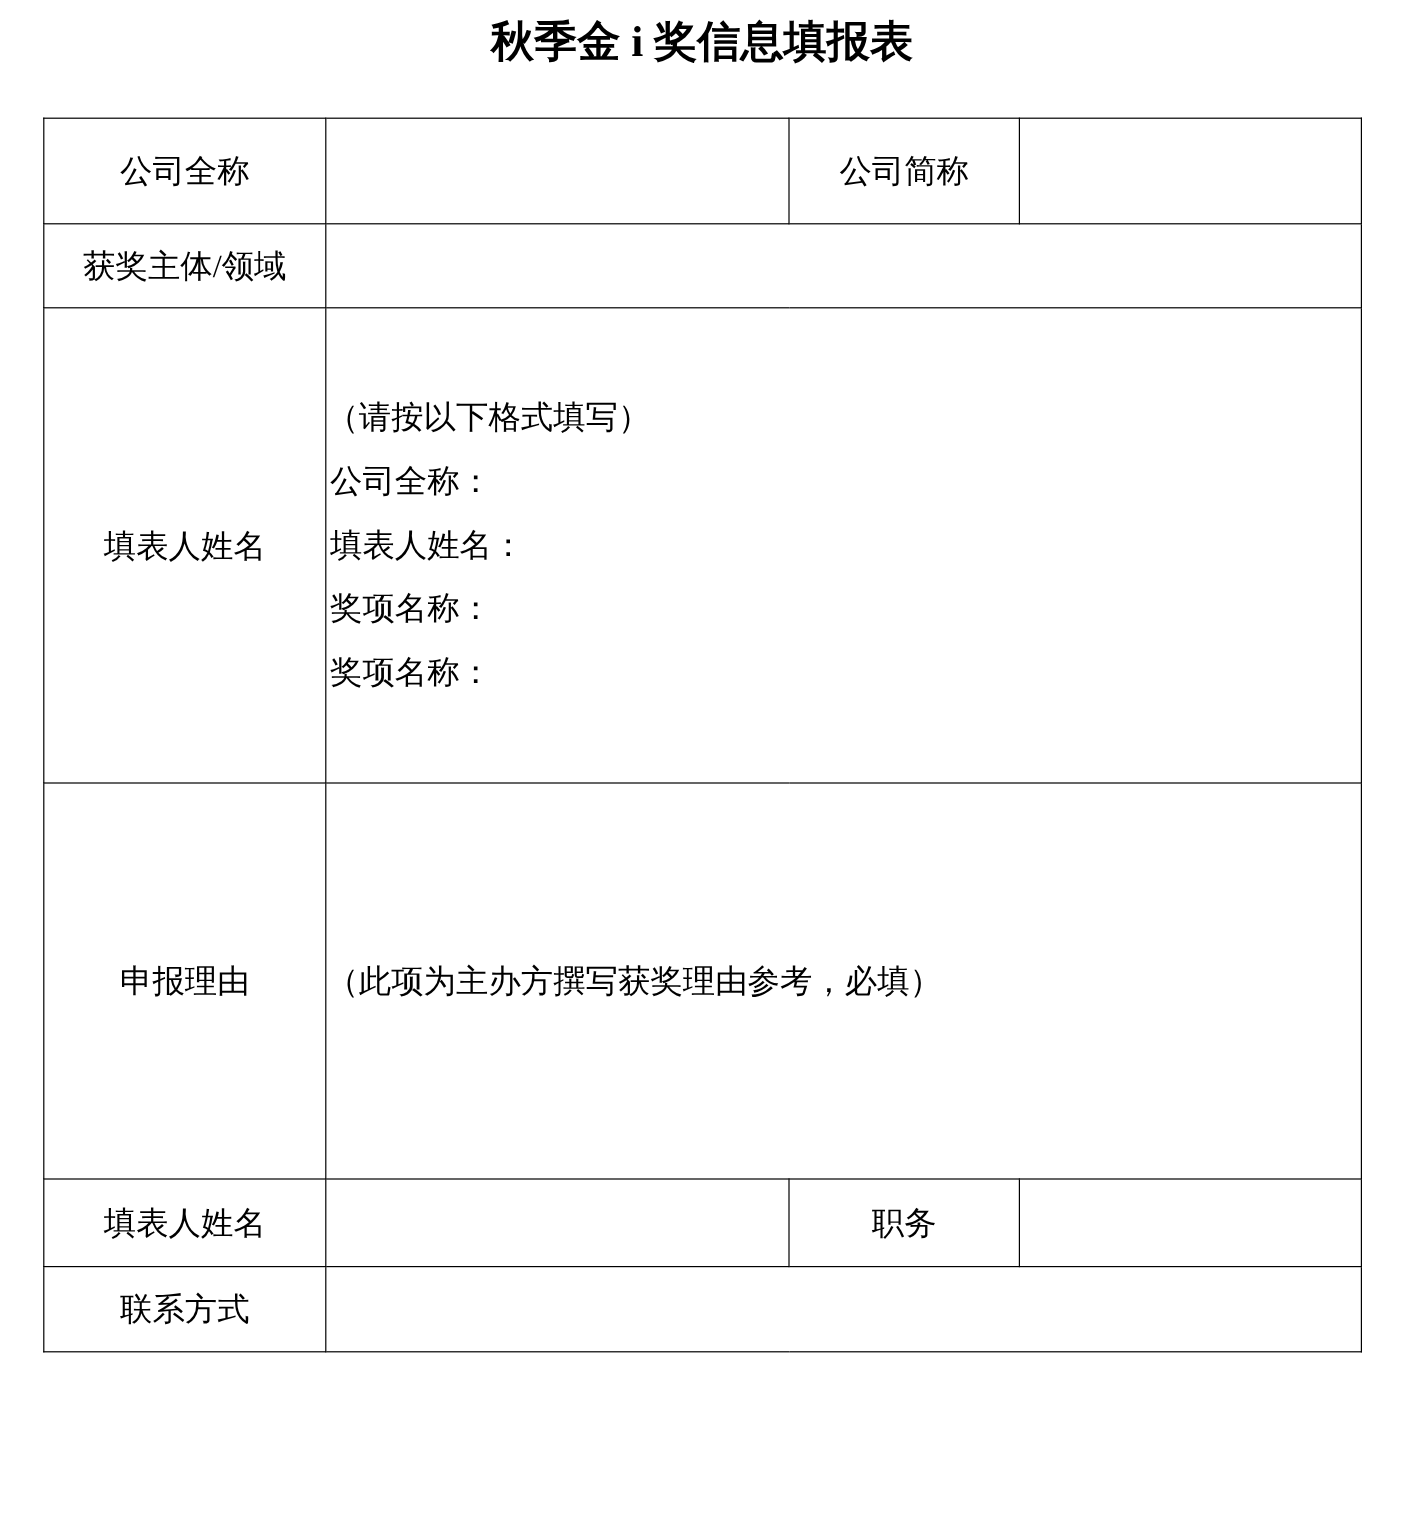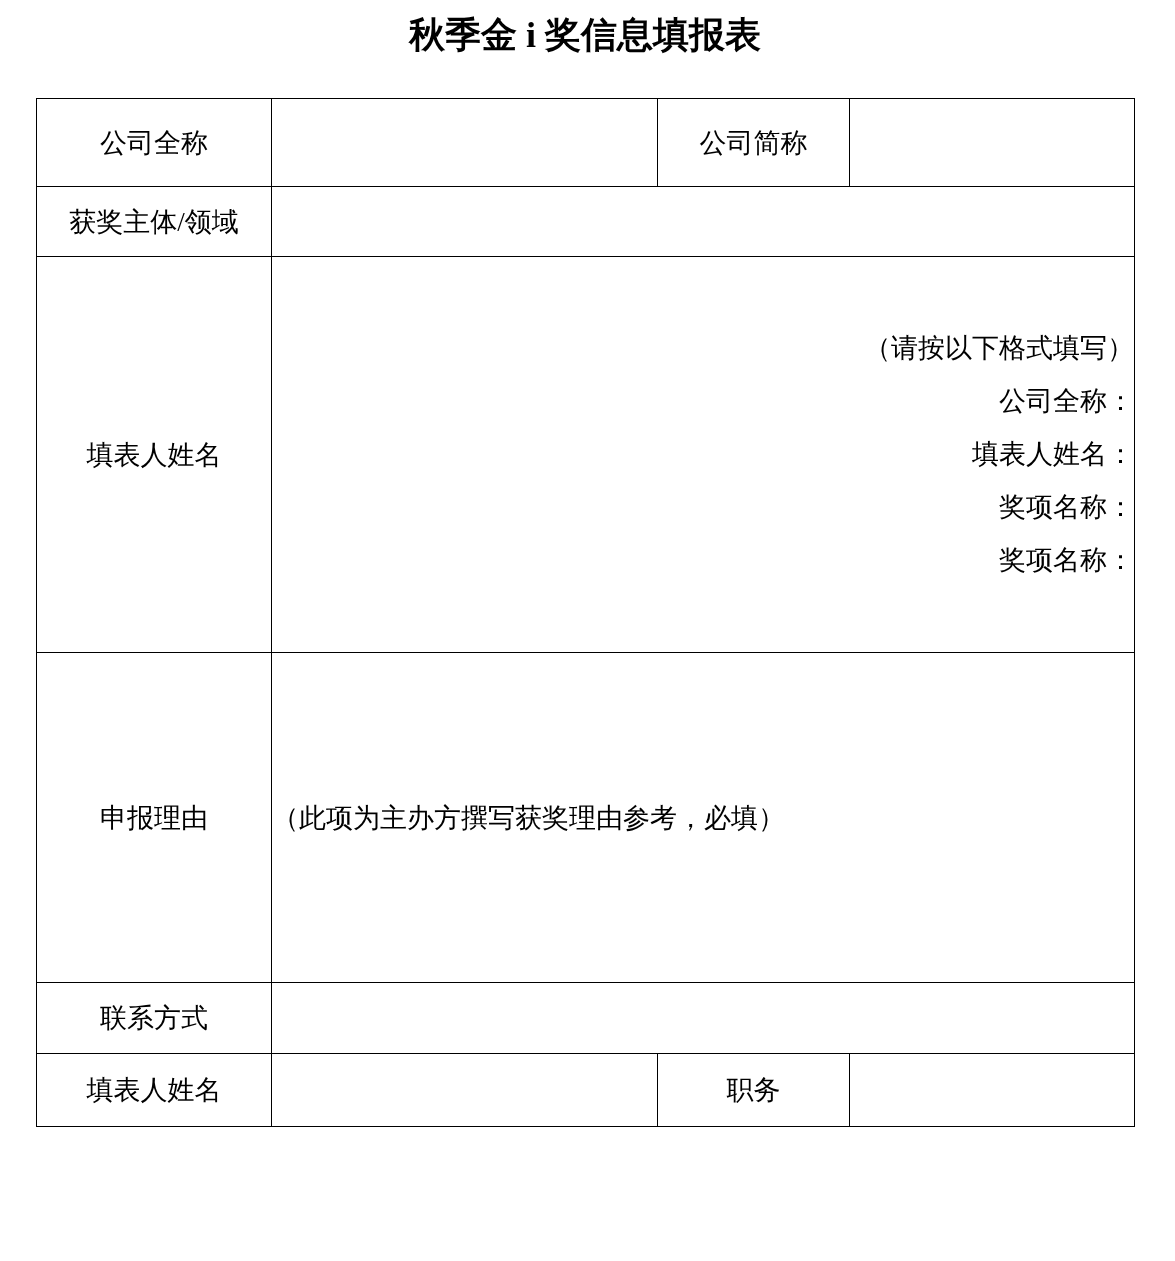--- a/index.html
+++ b/index.html
@@ -49,24 +49,23 @@
     text-align: left;
     padding-left: 16px;
   }
   td.fill-cell {
     text-align: left;
     padding-left: 16px;
   }
   .award-lines div {
     line-height: 53px;
     white-space: pre;
-    text-align: right;
   }
   .award-lines div.indent {
-    margin-left: 32px;
+    margin-left: 3px;
     font-family: Liberation Serif, serif;
   }
   .hint-text {
     white-space: pre;
   }
 </style>
 </head>
 <body>
 
 <div class="page">
@@ -108,27 +107,27 @@
       </td>
     </tr>
 
     <tr style="height:330px">
       <td class="label-cell">申报理由</td>
       <td class="content-cell" colspan="3">
         <span class="hint-text">（此项为主办方撰写获奖理由参考，必填）</span>
       </td>
     </tr>
 
-    <tr style="height:71px">
-      <td class="label-cell">联系方式</td>
-      <td class="fill-cell" colspan="3"></td>
-    </tr>
-
     <tr style="height:73px">
       <td class="label-cell">填表人姓名</td>
       <td class="fill-cell"></td>
       <td class="label-cell">职务</td>
       <td class="fill-cell"></td>
     </tr>
 
+    <tr style="height:71px">
+      <td class="label-cell">联系方式</td>
+      <td class="fill-cell" colspan="3"></td>
+    </tr>
+
   </tbody>
     </table>
 </div>
 
 </body></html>

